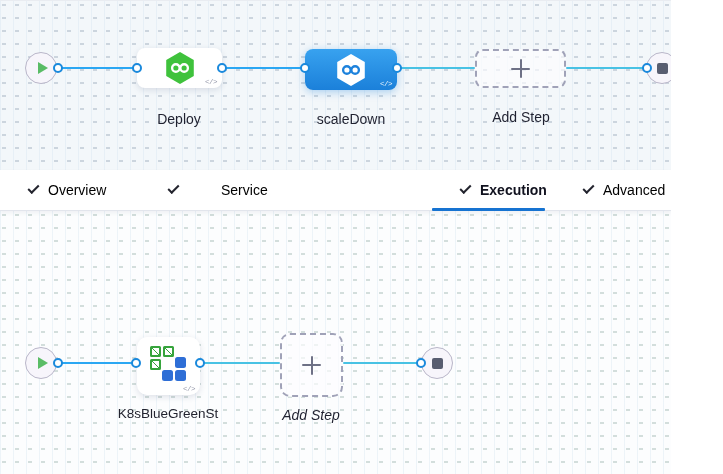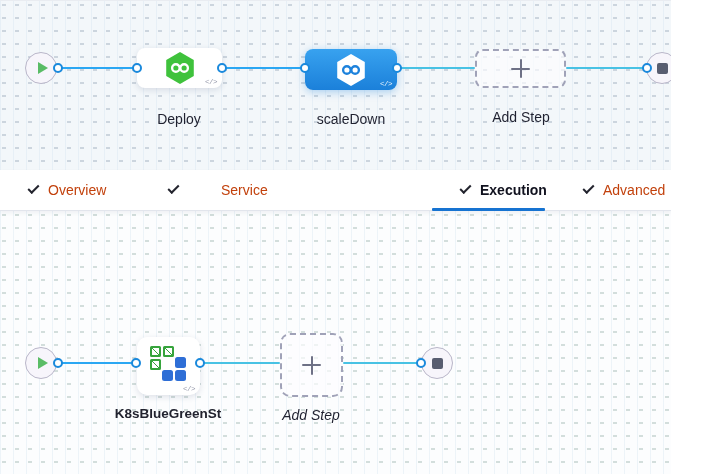--- a/index.html
+++ b/index.html
@@ -29,21 +29,21 @@
   
   .tabbar {
     position:absolute; top:170px; left:0; right:0; height:41px;
     background:#fff; border-bottom:1px solid #e2e5ec;
     box-shadow:0 2px 4px rgba(50,70,100,0.07);
     z-index:5;
   }
   .tab {
     position:absolute; top:0; height:100%;
     display:flex; align-items:center; gap:9px;
-    font-size:14px; color:#c2410c; cursor:pointer; white-space:nowrap;
+    font-size:14px; color:#000000; cursor:pointer; white-space:nowrap;
   }
   .tab.active { font-weight:bold; color:#10111e; }
   .check {
     display:inline-block; width:11px; height:6px;
     border-left:2px solid #23242e; border-bottom:2px solid #23242e;
     transform:rotate(-45deg); margin-top:-4px;
   }
   .tab-underline {
     position:absolute; left:432px; top:38px; width:113px; height:3px;
     background:#1673d1; border-radius:1px;
@@ -104,21 +104,21 @@
   
   .k8s-icon { position:absolute; width:38px; height:38px; z-index:3; }
   .k8s-sq { position:absolute; width:11px; height:11px; }
   .k8s-sq.green {
     background-color:#fff; border:2px solid #36a43c; border-radius:1.5px;
     background-image:linear-gradient(to top right, rgba(0,0,0,0) 43%, #36a43c 43%, #36a43c 57%, rgba(0,0,0,0) 57%);
   }
   .k8s-sq.blue { background:#2e6ed6; border-radius:2.5px; }
   .step-label {
     position:absolute; transform:translateX(-50%); text-align:right;
-    font-size:13.5px; line-height:19px; color:#22232f; white-space:nowrap; z-index:2;font-weight:bold;
+    font-size:13.5px; line-height:19px; color:#22232f; white-space:nowrap; z-index:2;
   }
 </style>
 </head>
 <body>
 
 <div class="screen">
 
   <div class="canvas canvas-top">
 
     <div class="edge blue" style="left:58px;top:66px;width:79px;"></div>

